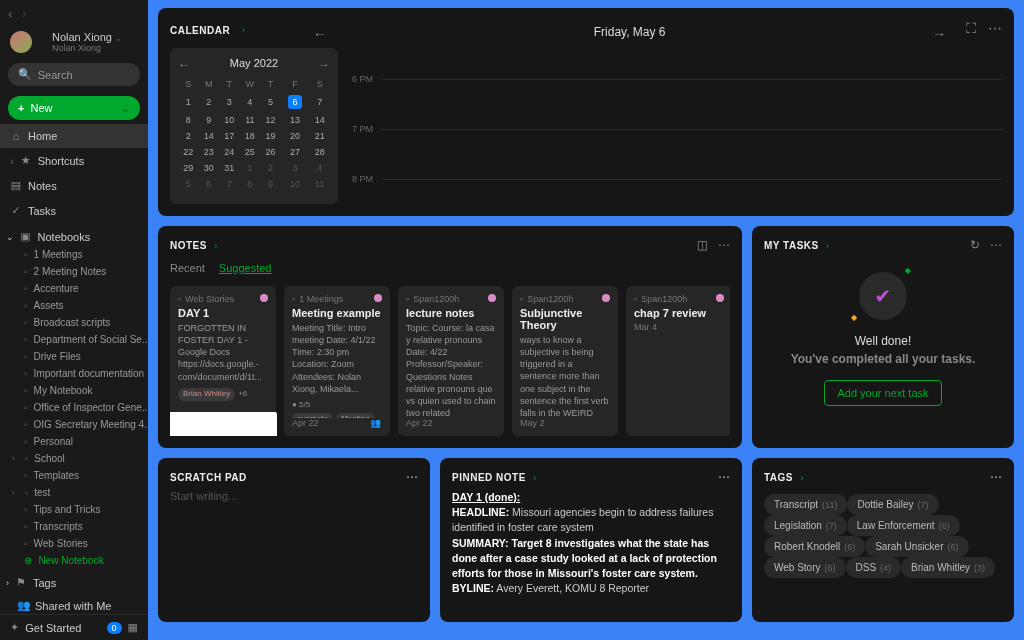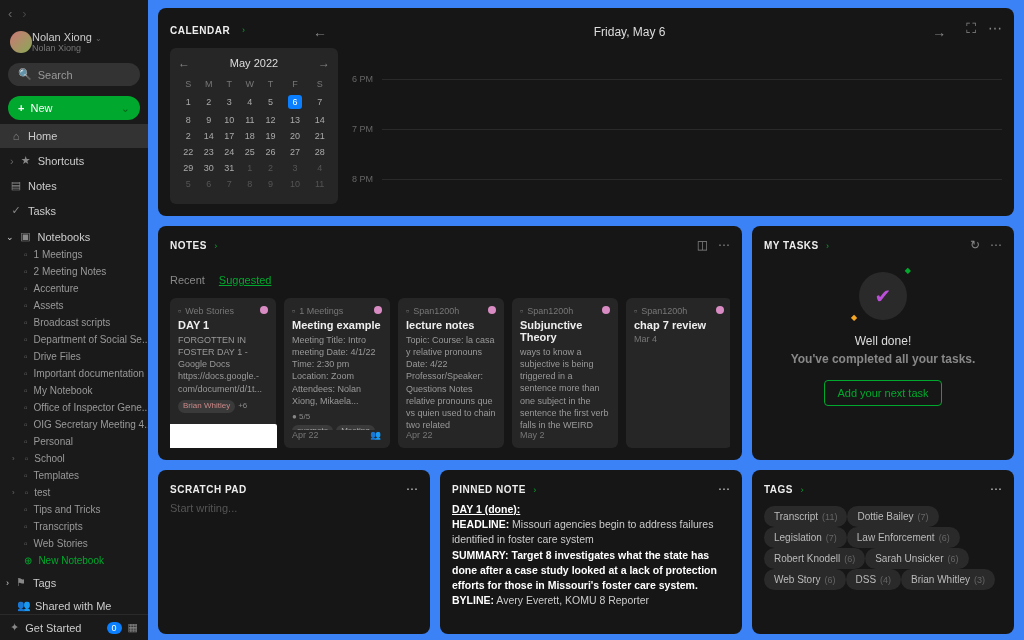--- a/index.html
+++ b/index.html
@@ -1,20 +1,20 @@
 <!DOCTYPE html>
 <html><head>
 <meta charset="utf-8">
 <style>
 * { margin: 0; padding: 0; box-sizing: border-box; }
 body { font-family: -apple-system, BlinkMacSystemFont, "Segoe UI", sans-serif; background: #1a1a1a; color: #ccc; width: 1024px; height: 640px; overflow: hidden; font-size: 12px; display: flex; }
 .sidebar { width: 148px; background: #1a1a1a; display: flex; flex-direction: column; height: 100%; }
 .nav-top { padding: 6px 8px; display: flex; gap: 10px; }
 .nav-arrow { color: #666; cursor: pointer; font-size: 13px; }
-.user-row { display: flex; align-items: center; gap: 0; padding: 4px 10px; }
+.user-row { display: flex; align-items: center; gap: 20px; padding: 4px 10px; }
 .avatar { width: 22px; height: 22px; border-radius: 50%; background: linear-gradient(135deg,#c77,#8a5); }
 .user-name { font-size: 11px; font-weight: 500; color: #ccc; }
 .user-sub { font-size: 9px; color: #777; }
 .search-bar { margin: 6px 8px; background: #333; border-radius: 14px; padding: 5px 10px; display: flex; align-items: center; gap: 6px; color: #999; font-size: 11px; }
 .new-btn { margin: 4px 8px; background: #00a82d; color: #fff; border-radius: 16px; padding: 6px 10px; display: flex; align-items: center; gap: 6px; font-size: 11px; font-weight: 500; position: relative; }
 .new-btn .chev { position: absolute; right: 10px; color: #006619; }
 .nav-item { display: flex; align-items: center; gap: 6px; padding: 6px 10px; font-size: 11px; color: #ccc; cursor: pointer; }
 .nav-item.home { background: #333; }
 .nav-item .star { color: #666; font-size: 11px; }
 .nav-icon { width: 12px; display: inline-block; text-align: center; color: #888; font-size: 11px; }
@@ -46,21 +46,21 @@
 .mini-cal td.dim { color: #555; }
 .mini-cal td.sel span { background: #0a7fff; color: #fff; border-radius: 3px; padding: 2px 4px; display:inline-block; min-width:14px;}
 .timeline { flex: 1; padding-top: 6px; }
 .time-row { display: flex; align-items: center; height: 50px; }
 .time-label { width: 30px; font-size: 9px; color: #666; }
 .time-line { flex: 1; border-top: 1px solid #2a2a2a; }
 .row-2 { display: flex; gap: 10px; margin-top: 10px; }
 .notes-panel { flex: 1; min-width: 0; }
 .notes-header { display: flex; align-items: center; justify-content: space-between; }
 .notes-tabs { display: flex; gap: 14px; margin-top: 10px; font-size: 11px; }
-.notes-tab { color: #888; cursor: pointer; margin-top: 12px; }
+.notes-tab { color: #888; cursor: pointer; }
 .notes-tab.active { color: #00a82d; text-decoration: underline; }
 .note-cards { display: flex; gap: 8px; margin-top: 12px; overflow-x: hidden; }
 .note-card { width: 106px; min-width: 106px; background: #262626; border-radius: 6px; padding: 8px; display: flex; flex-direction: column; height: 150px; position: relative; }
 .note-card-h { display: flex; align-items: center; gap: 4px; color: #777; font-size: 9px; margin-bottom: 3px; }
 .note-title { font-size: 11px; font-weight: 600; color: #eee; margin-bottom: 3px; }
 .note-body { font-size: 9px; color: #999; line-height: 1.35; flex: 1; overflow: hidden; }
 .note-footer { font-size: 9px; color: #777; display: flex; align-items: center; justify-content: space-between; }
 .pill { background: #3a3a3a; color: #aaa; font-size: 8px; padding: 1px 5px; border-radius: 8px; display: inline-block; margin-right: 3px; margin-top: 2px;}
 .pill.name { color: #c88; }
 .task-dot { font-size: 8px; color: #888; }

